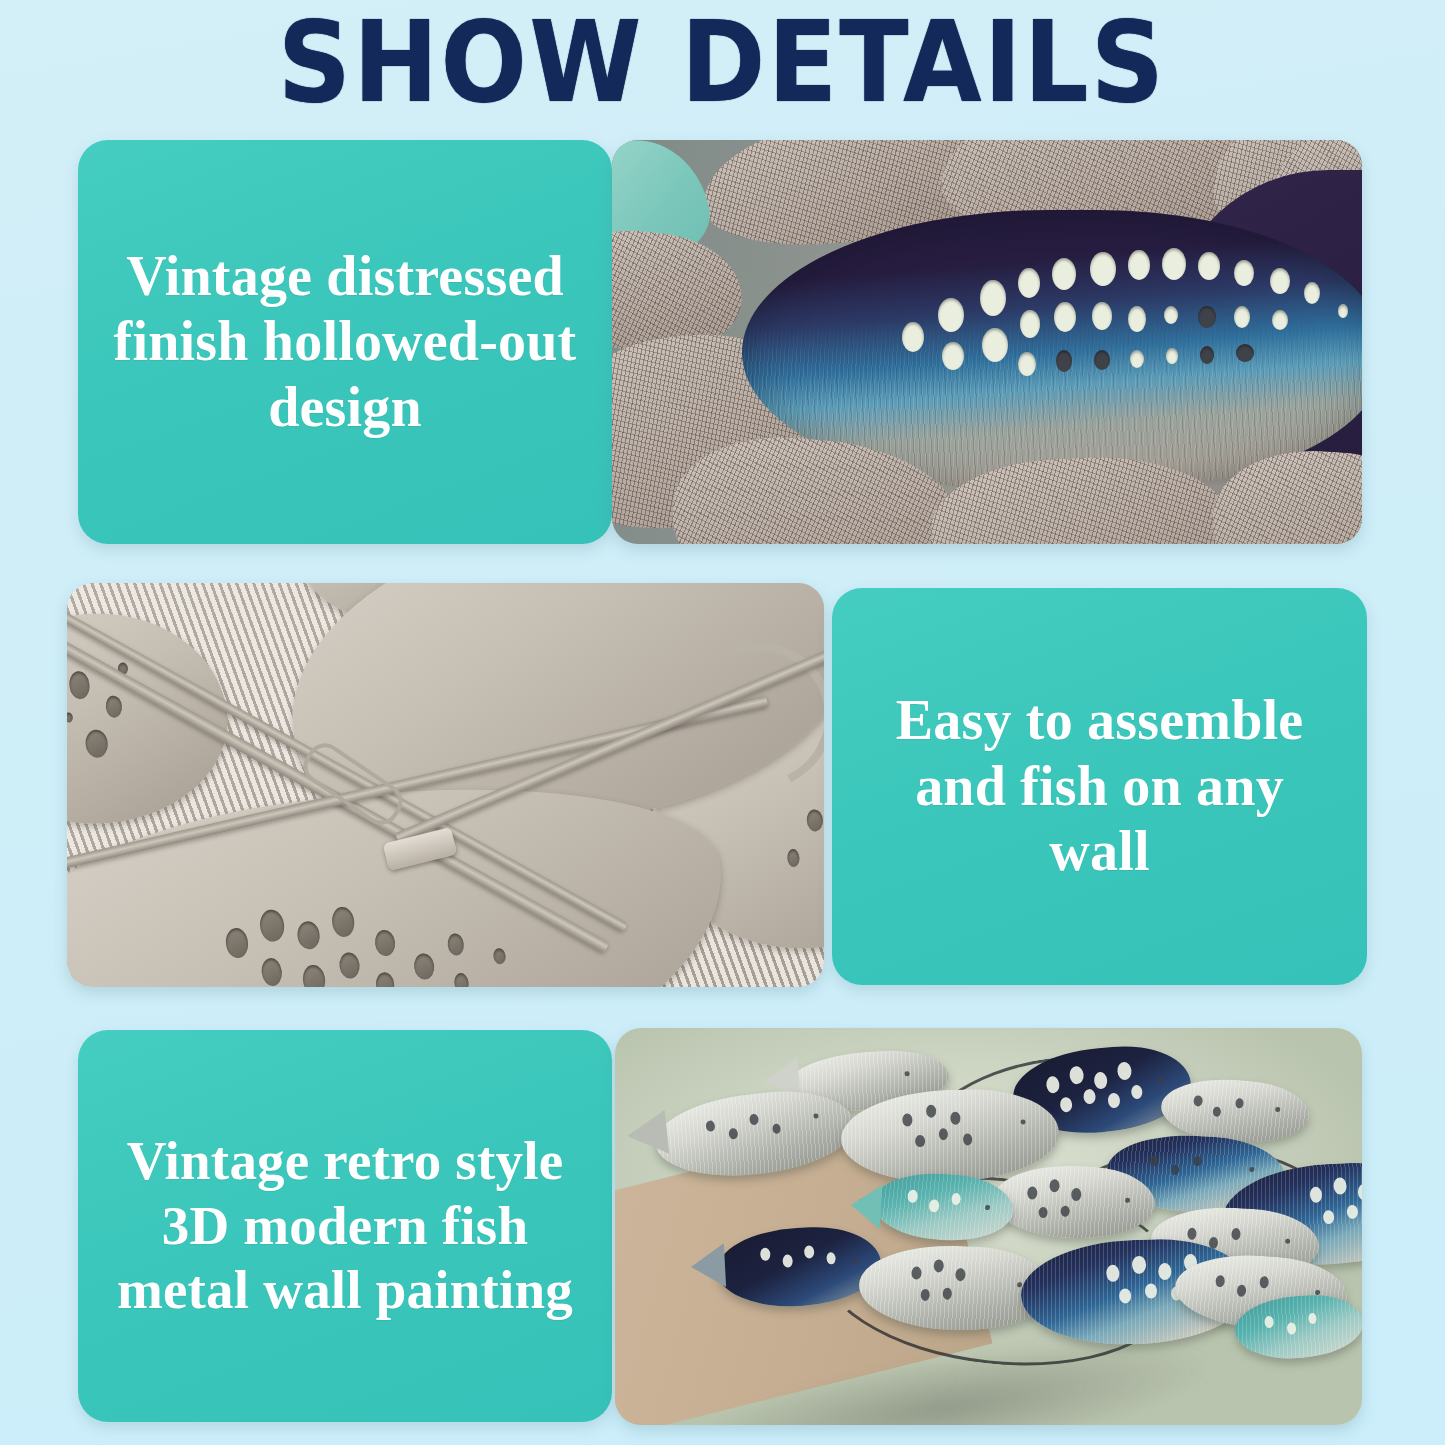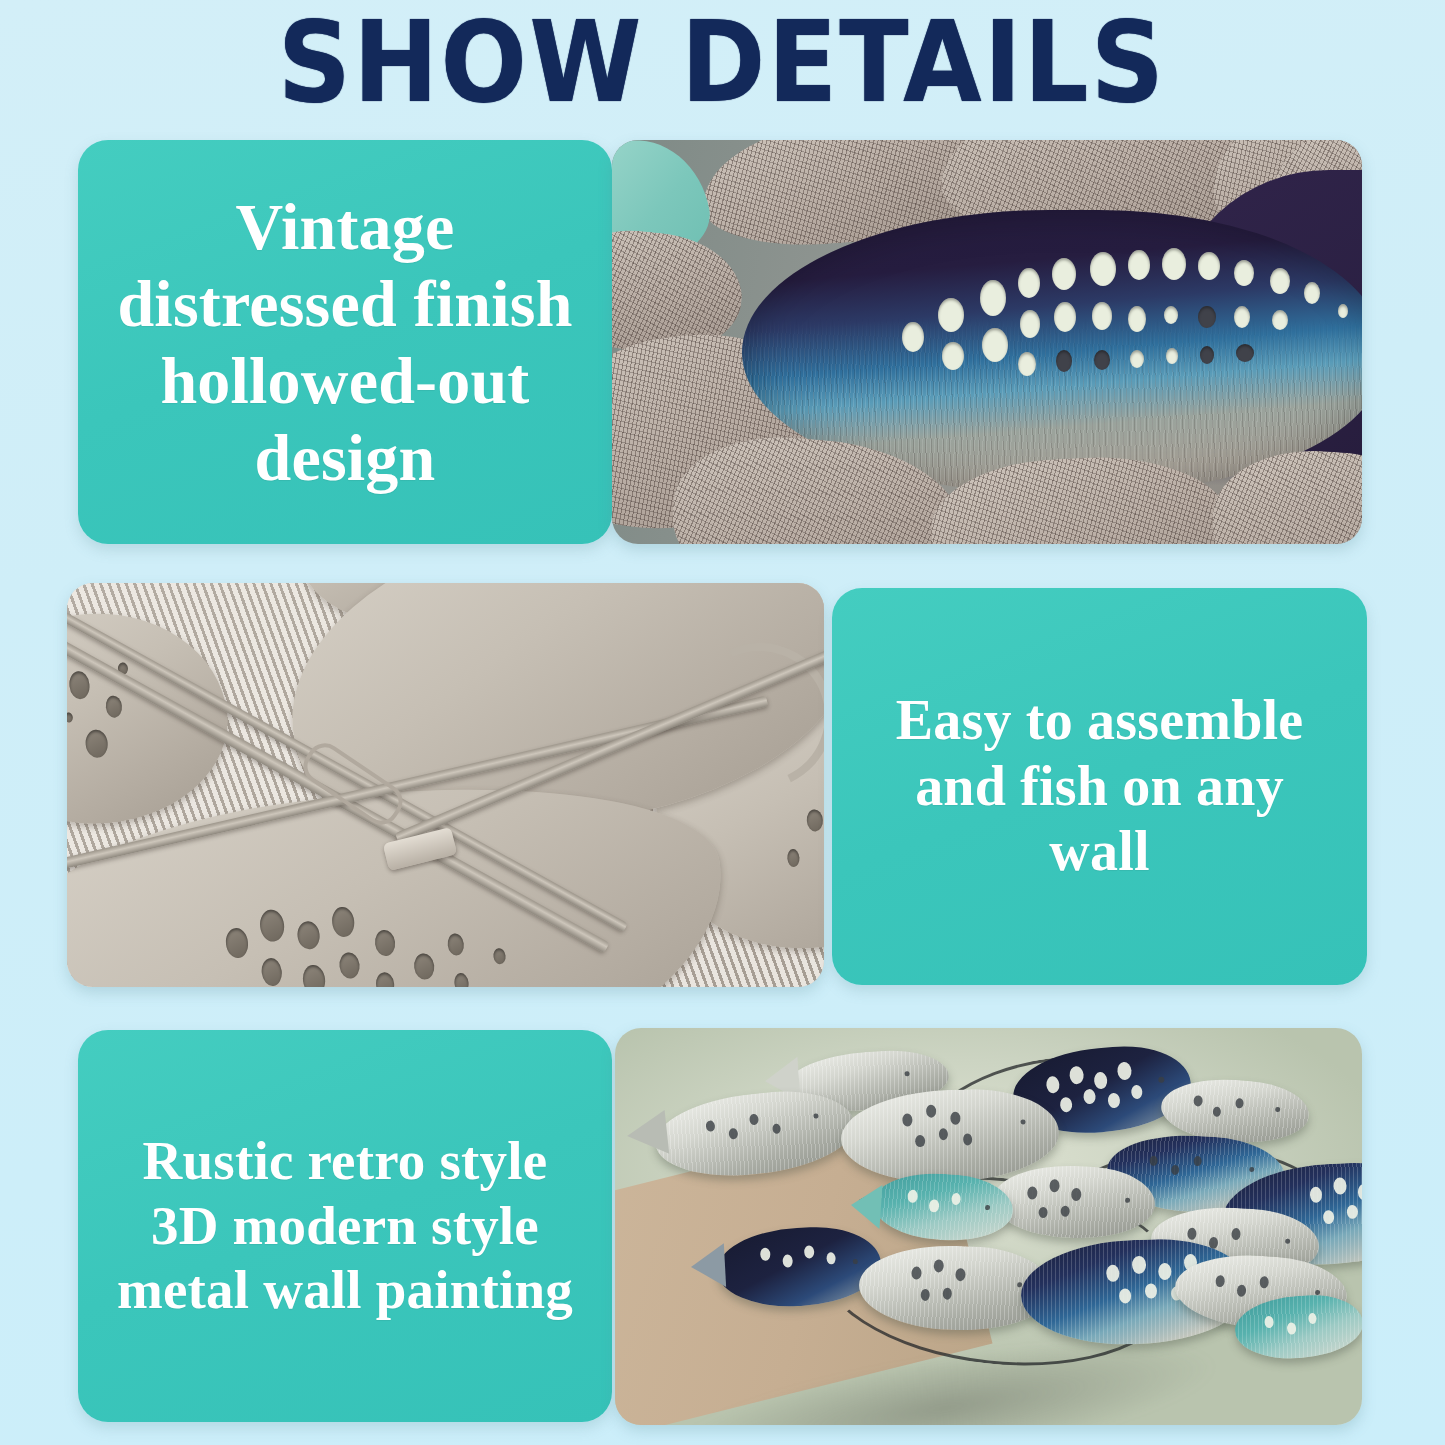--- a/index.html
+++ b/index.html
@@ -271,21 +271,21 @@
 </head>
 <body>
 
 <div class="title-wrap">
   <div class="page-title">SHOW DETAILS</div>
 </div>
 
 <div class="row">
 
   <div class="panel" style="left:78px; top:140px; width:534px; height:404px;">
-    <div class="panel-text" style="font-size:66px; max-width:470px;">Vintage distressed finish hollowed-out design</div>
+    <div class="panel-text" style="font-size:56px; max-width:470px;">Vintage distressed finish hollowed-out design</div>
   </div>
 
   <div class="photo" id="photo-1" style="left:612px; top:140px; width:750px; height:404px;">
     <div class="photo-inner">
       <div class="bg"></div>
 
       <div class="plate" id="p1-top-a"></div>
       <div class="plate" id="p1-top-b"></div>
       <div class="plate" id="p1-top-c"></div>
       <div class="plate" id="p1-right-b"></div>
@@ -389,21 +389,21 @@
   </div>
 
   <div class="panel" style="left:832px; top:588px; width:535px; height:397px;">
     <div class="panel-text" style="font-size:56px; max-width:450px;">Easy to assemble and fish on any wall</div>
   </div>
 </div>
 
 <div class="row">
 
   <div class="panel" style="left:78px; top:1030px; width:534px; height:392px;">
-    <div class="panel-text" style="font-size:55px; max-width:480px;">Rustic retro style 3D modern style metal wall painting</div>
+    <div class="panel-text" style="font-size:55px; max-width:480px;">Vintage retro style 3D modern fish metal wall painting</div>
   </div>
 
   <div class="photo" id="photo-3" style="left:615px; top:1028px; width:747px; height:397px;">
     <div class="photo-inner">
       <div class="bg"></div>
       <div id="p3-floor"></div>
       <div id="p3-shadow"></div>
 
       <div class="wire3" style="left:300px; top:30px; width:280px; height:150px; transform:rotate(-8deg);"></div>
       <div class="wire3" style="left:200px; top:150px; width:360px; height:180px; transform:rotate(6deg);"></div>

